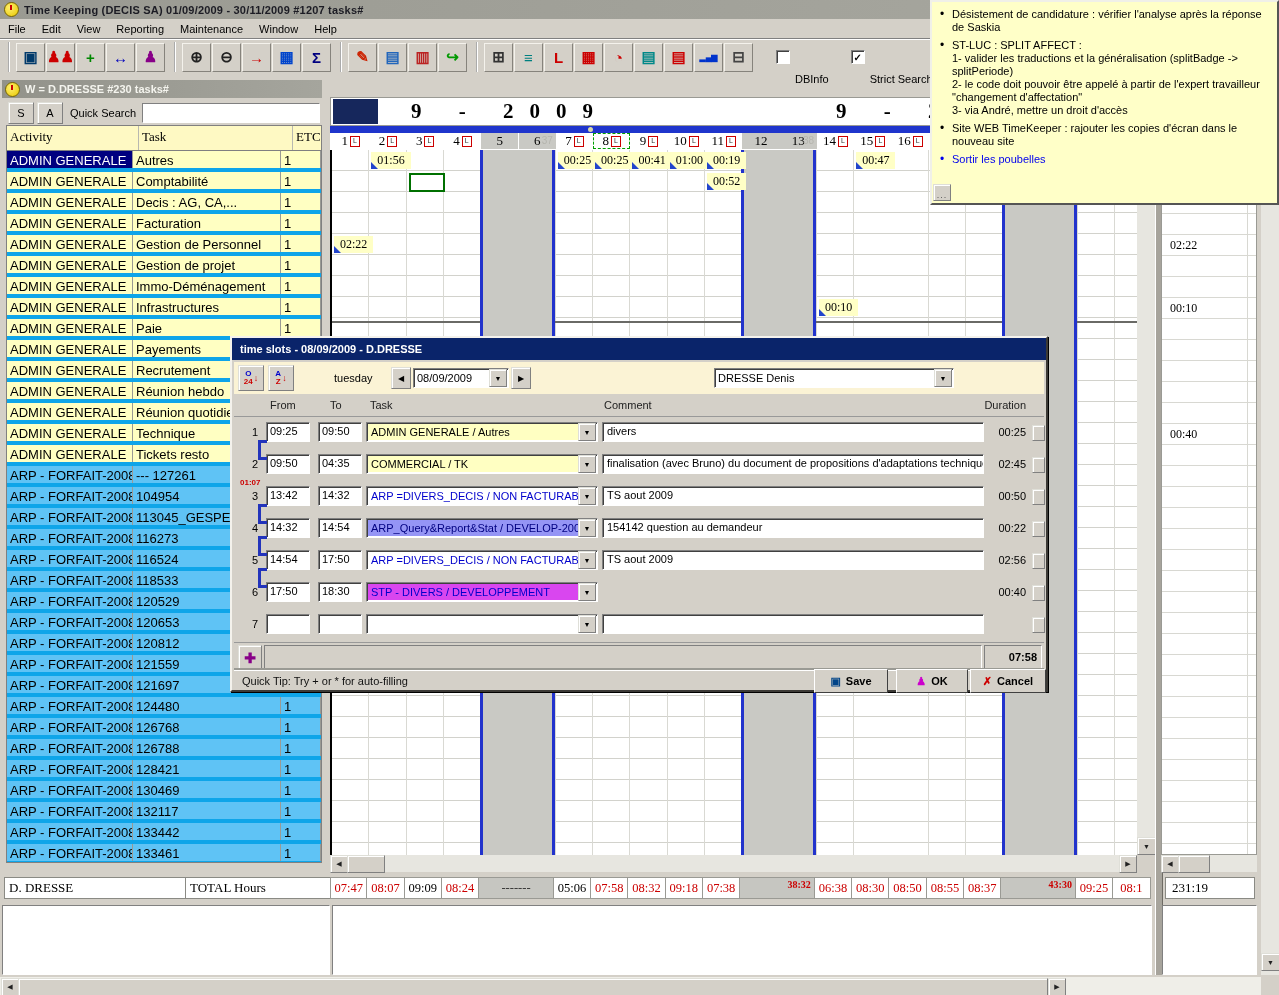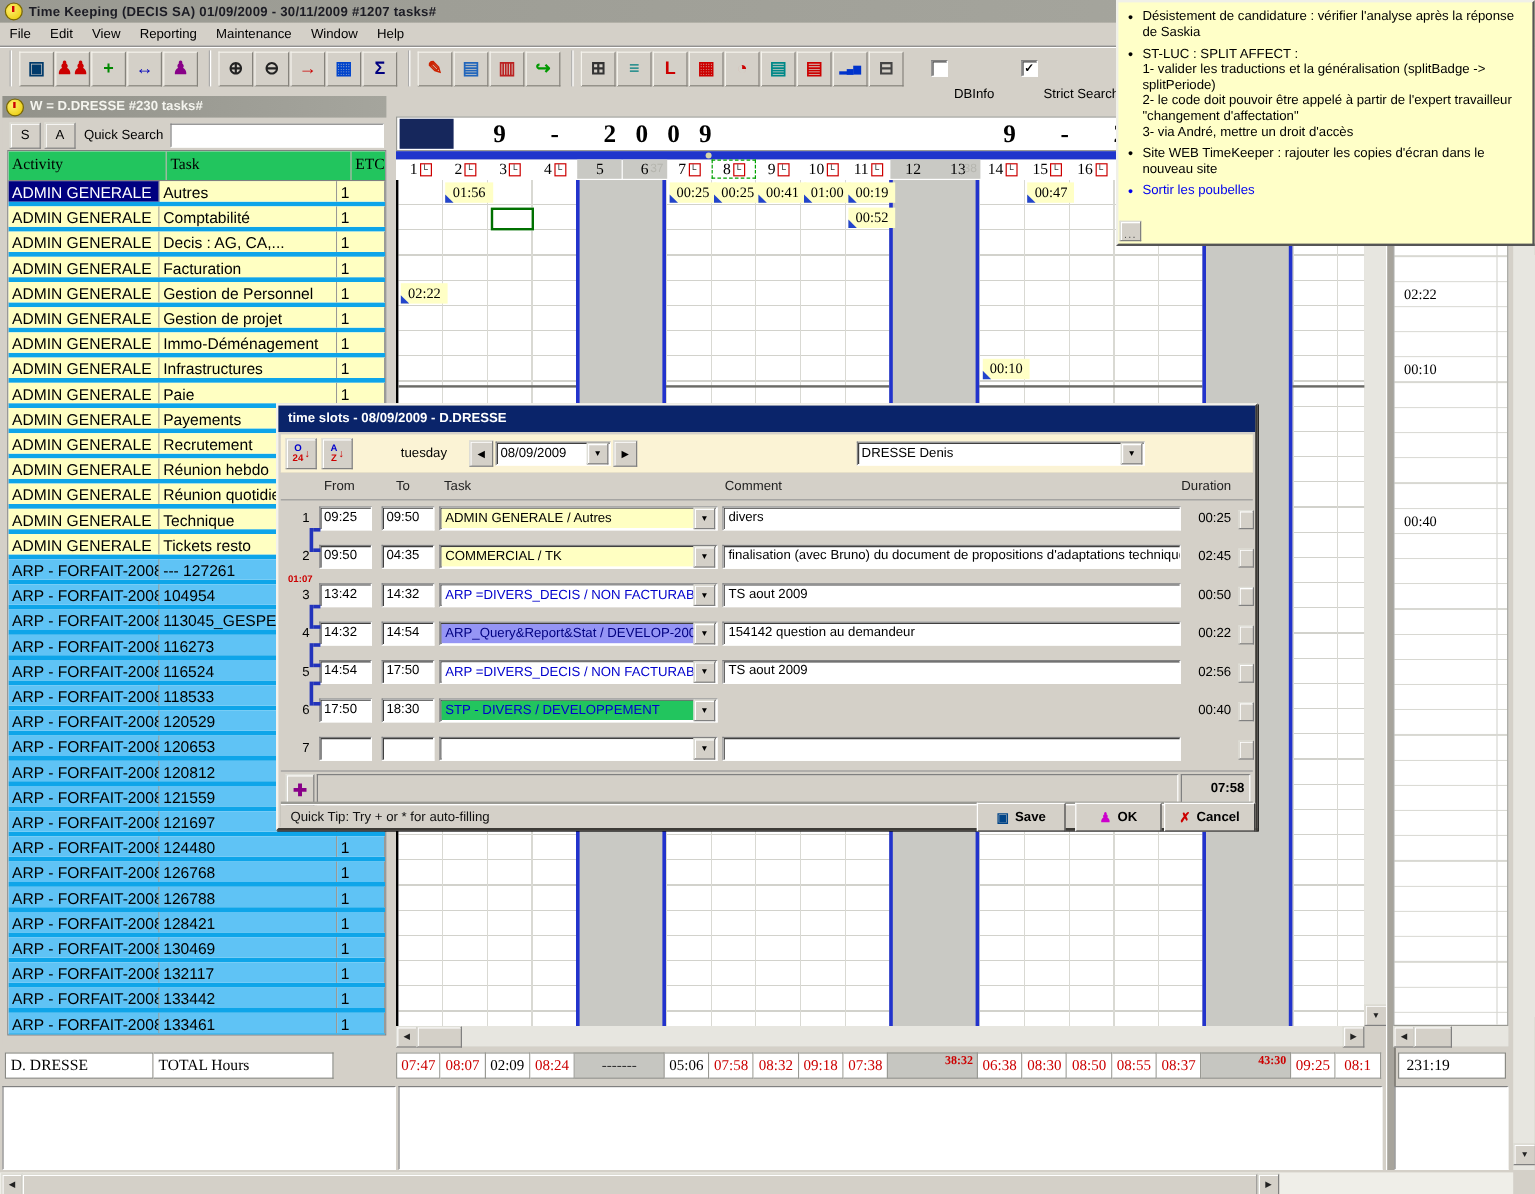--- a/index.html
+++ b/index.html
@@ -25,21 +25,21 @@
   .chk span.lbl{margin-left:5px;margin-top:43px;}
   
   #leftwin{position:absolute;left:2px;top:80px;width:320px;height:790px;background:#d4d0c8;}
   #leftwin .wtitle{height:18px;background:linear-gradient(to right,#92928a,#a5a59d);display:flex;align-items:center;padding-left:3px;color:#f4f4ee;font-weight:bold;}
   #leftwin .wtitle .ttext{margin-left:5px;}
   #searchrow{height:25px;display:flex;align-items:center;padding:2px 2px 2px 6px;}
   .sqbtn{width:24px;height:20px;margin-right:3px;display:flex;align-items:center;justify-content:center;}
   #quicklabel{margin:0 6px 0 4px;}
   #searchbox{flex:1;height:18px;}
   #lefttable{position:absolute;left:4px;top:45px;width:314px;bottom:7px;border:1px solid #808080;background:#fff;overflow:hidden;}
-  .lthead{display:flex;height:24px;border-bottom:1px solid #808080;background:#22c55e;font-family:"Liberation Serif",serif;font-size:13px;}
+  .lthead{display:flex;height:24px;border-bottom:1px solid #808080;background:#fef9c3;font-family:"Liberation Serif",serif;font-size:13px;}
   .lthead div{padding:3px 2px 0 3px;border-right:1px solid #b8b8b0;}
   .ltrow{display:flex;height:21px;box-sizing:border-box;border-bottom:4px solid #0ea5e9;font-family:Liberation Sans, sans-serif;font-size:13px;}
   .ltrow div{padding:2px 2px 0 3px;border-right:1px solid #9a9a94;box-sizing:border-box;overflow:hidden;white-space:nowrap;}
   .c-act{width:126px;flex:0 0 auto;}
   .c-task{width:148px;flex:0 0 auto;}
   .c-etc{flex:1;}
   .g-admin{background:#ffffc2;}
   .g-arp{background:#5fc3f5;}
   .sel-act{background:#000080 !important;color:#fff;}
   
@@ -542,27 +542,27 @@
   <div class="rchip" style="top: 142px;">02:22</div>
       <div class="rchip" style="top: 205px;">00:10</div>
       <div class="rchip" style="top: 331px;">00:40</div>
     </div>
   <div id="hscroll2">
     <div class="raised2 sbbtn" style="position:absolute;left:0;top:0;width:16px;height:16px;">◀</div>
     <div class="raised2" style="position:absolute;left:17px;top:0;width:30px;height:16px;"></div>
   </div>
 
   <div id="btotleft">
-    <div style="width:124px;">D. DRESSE</div>
+    <div style="width:182px;">D. DRESSE</div>
     <div style="width:150px;">TOTAL Hours</div>
   </div>
   <div id="btotals">
       <div class="btcell" style="width: 37.3px; color: rgb(204, 0, 0);">07:47</div>
       <div class="btcell" style="width: 37.3px; color: rgb(204, 0, 0);">08:07</div>
-      <div class="btcell" style="width: 37.3px; color: rgb(0, 0, 0);">02:09</div>
+      <div class="btcell" style="width: 37.3px; color: rgb(0, 0, 0);">09:09</div>
       <div class="btcell" style="width: 37.3px; color: rgb(204, 0, 0);">08:24</div>
       <div class="btcell gray" style="width: 74.6px; color: rgb(51, 51, 51);">-------</div>
       <div class="btcell" style="width: 37.3px; color: rgb(0, 0, 0);">05:06</div>
       <div class="btcell" style="width: 37.3px; color: rgb(204, 0, 0);">07:58</div>
       <div class="btcell" style="width: 37.3px; color: rgb(204, 0, 0);">08:32</div>
       <div class="btcell" style="width: 37.3px; color: rgb(204, 0, 0);">09:18</div>
       <div class="btcell" style="width: 37.3px; color: rgb(204, 0, 0);">07:38</div>
       <div class="btcell gray small" style="width: 74.6px; color: rgb(204, 0, 0);">38:32</div>
       <div class="btcell" style="width: 37.3px; color: rgb(204, 0, 0);">06:38</div>
       <div class="btcell" style="width: 37.3px; color: rgb(204, 0, 0);">08:30</div>
@@ -686,21 +686,21 @@
           </span>
           <span class="commentbox">TS aout 2009</span>
           <span class="durlbl">02:56</span>
           <span class="durbtn raised2"></span>
         </div>
         <div class="dlgrow" style="top: 240px;">
           <span class="rownum">6</span>
           <span class="tinput" style="left: 32px;">17:50</span>
           <span class="tinput" style="left: 84px;">18:30</span>
           <span class="combo taskcombo">
-            <span class="cv" style="background: #22c55e; color: rgb(0, 0, 204); height: 16px; line-height: 16px; margin: 1px 0px 1px 1px;">STP - DIVERS  /  DEVELOPPEMENT</span>
+            <span class="cv" style="background: #d946ef; color: rgb(0, 0, 204); height: 16px; line-height: 16px; margin: 1px 0px 1px 1px;">STP - DIVERS  /  DEVELOPPEMENT</span>
             <span class="cb raised2">▼</span>
           </span>
           <span class="durlbl">00:40</span>
           <span class="durbtn raised2"></span>
         </div>
         <div class="dlgrow" style="top: 272px;">
           <span class="rownum">7</span>
           <span class="tinput" style="left: 32px;"></span>
           <span class="tinput" style="left: 84px;"></span>
           <span class="combo taskcombo">

